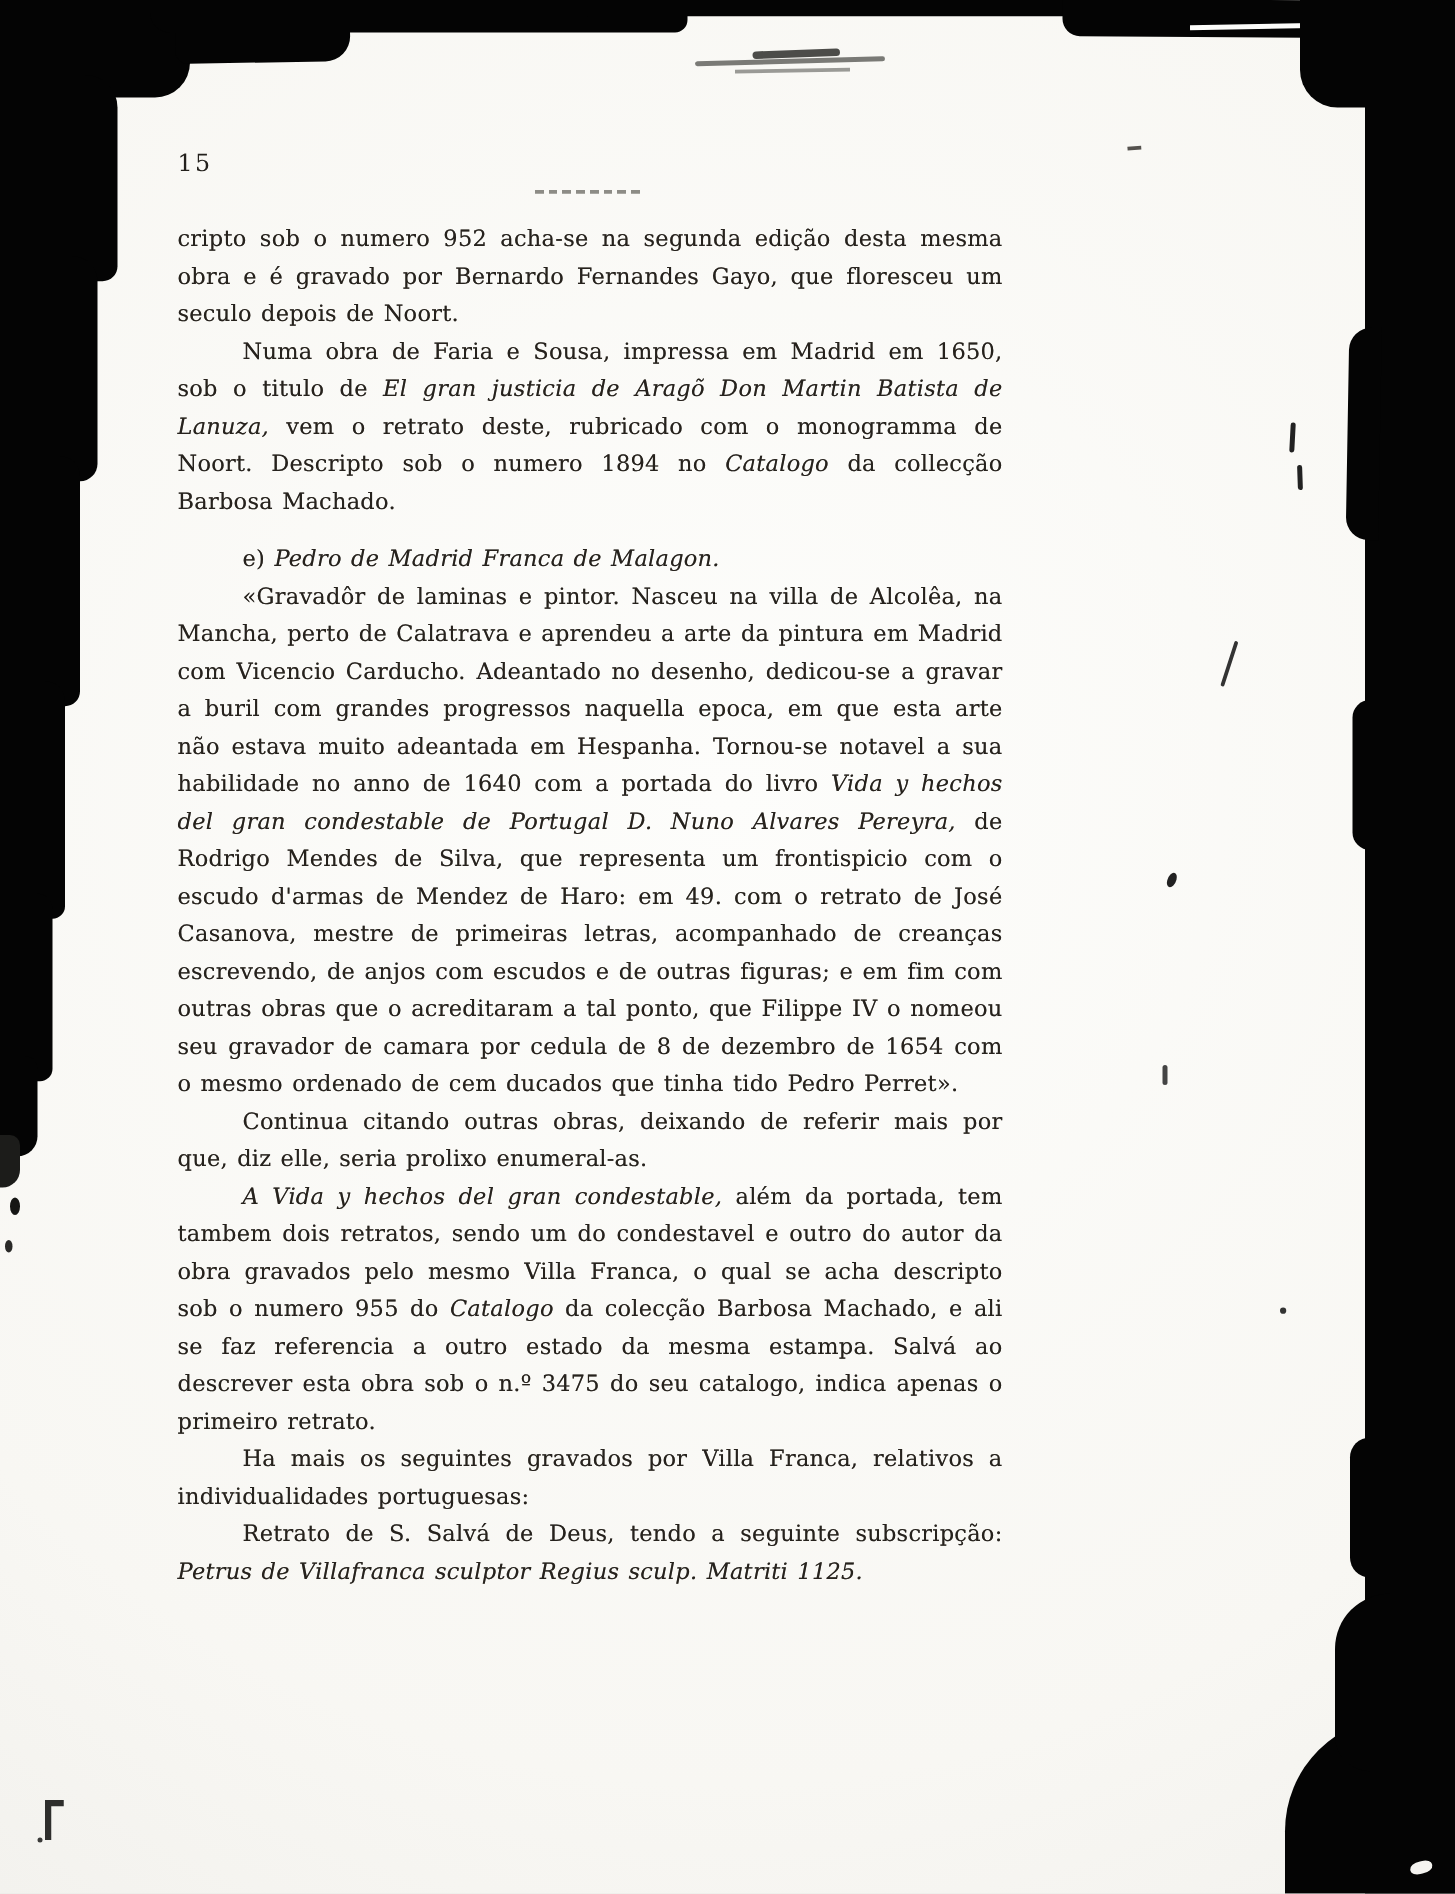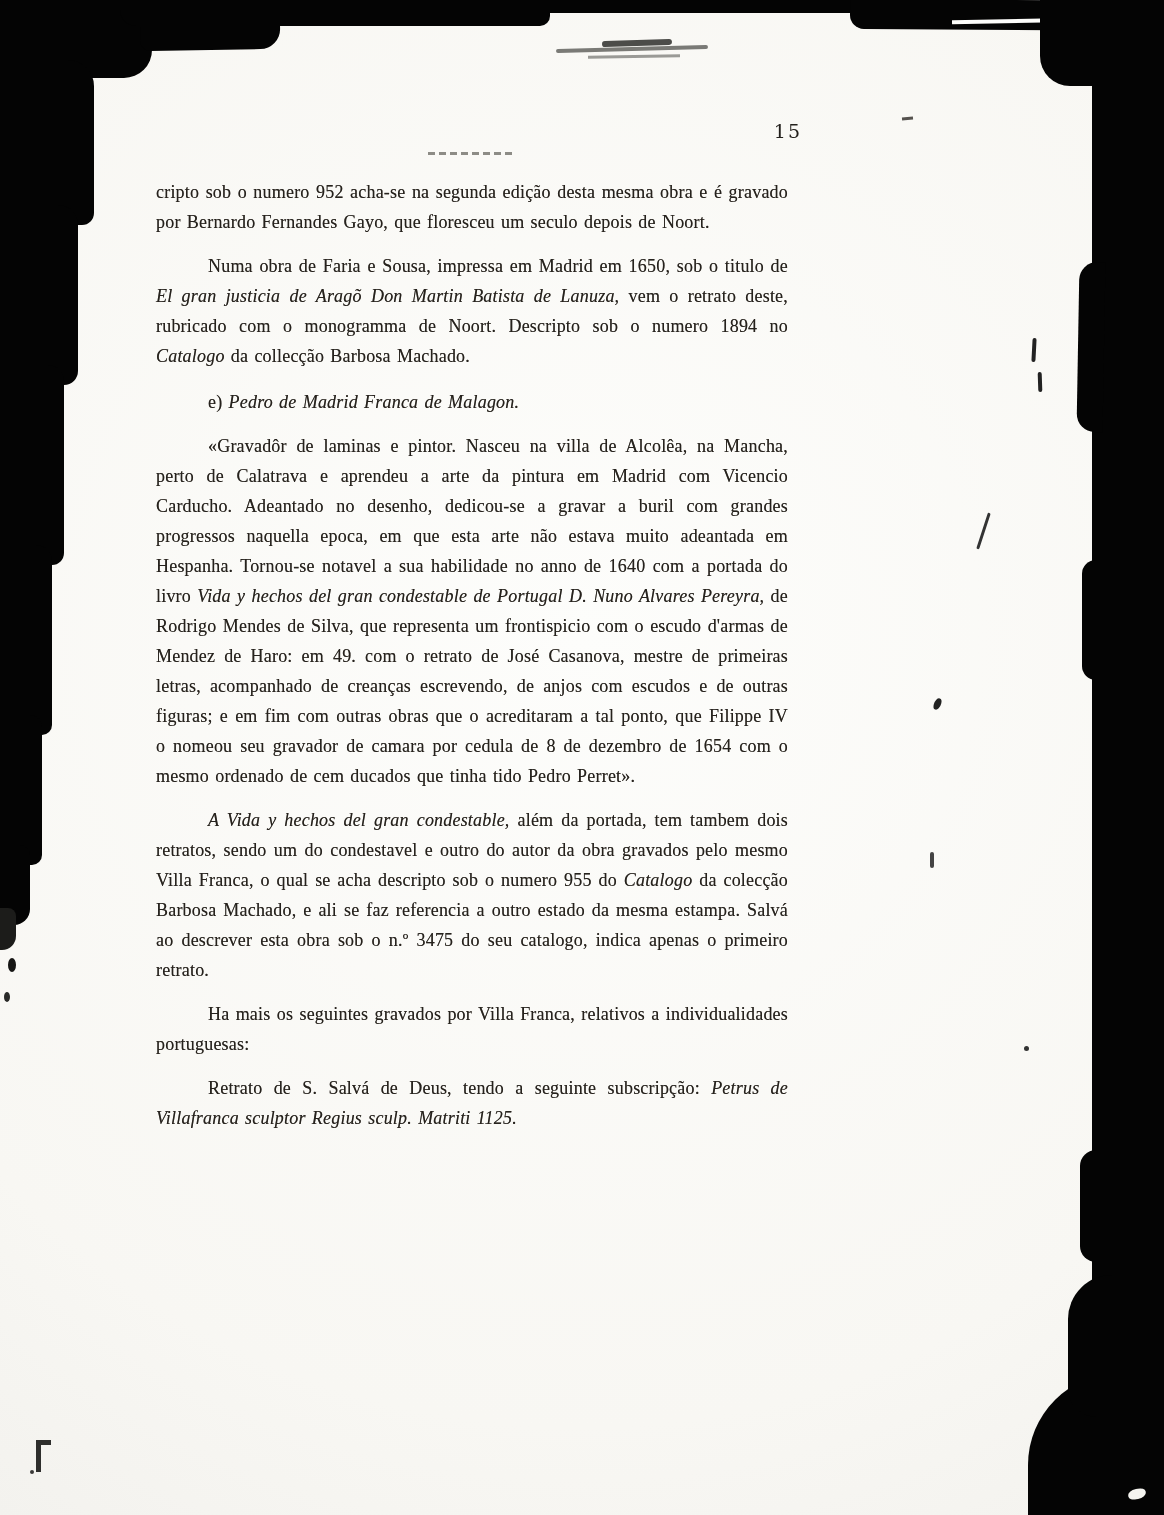--- a/index.html
+++ b/index.html
@@ -52,32 +52,32 @@
   .a-f1{left:1032px;top:338px;width:4px;height:24px;border-radius:2px;transform:rotate(3deg);background:#222;}
   .a-f2{left:1038px;top:372px;width:4px;height:20px;border-radius:2px;transform:rotate(-2deg);background:#222;}
   .a-f3{left:982px;top:512px;width:3px;height:38px;border-radius:2px;transform:rotate(18deg);background:#333;}
   .a-f4{left:934px;top:698px;width:7px;height:12px;border-radius:60% 40% 60% 40%;transform:rotate(15deg);background:#222;}
   .a-f5{left:930px;top:852px;width:4px;height:16px;border-radius:2px;background:#444;}
   .a-f6{left:1024px;top:1046px;width:5px;height:5px;border-radius:50%;background:#333;}
   .a-f7{left:902px;top:117px;width:11px;height:3px;background:#55524e;transform:rotate(-4deg);}
   
   .content{position:absolute;left:142px;top:120px;width:660px;}
   .pagenum{
-    text-align:right;font-size:19px;letter-spacing:2px;color:#23201c;
+    text-align:left;font-size:19px;letter-spacing:2px;color:#23201c;
   }
   .pagenum-rule{
     width:88px;height:3px;margin:10px auto 22px;
     background:repeating-linear-gradient(90deg,#8d8c86 0 7px,transparent 7px 11px);
   }
   .textblock{
     font-size:18px;line-height:30px;text-align:justify;
     color:#26221d;letter-spacing:.2px;word-spacing:1.5px;
     text-shadow:0 0 .5px rgba(42,36,30,.55);
   }
-  .para{margin:14px;font-family:Liberation Serif, serif;}
+  .para{margin:0;}
   .para.ind{text-indent:52px;}
   .para.gap{margin-top:16px;}
   .it{font-style:italic;}
 </style>
 </head>
 <body>
 
 <div class="page">
 
   <div>
@@ -120,19 +120,20 @@
   </div>
 
   <main class="content">
     <div class="pagenum">15</div>
     <div class="pagenum-rule"></div>
     <div class="textblock">
         <p class="para"><span>cripto sob o numero 952 acha-se na segunda edição desta mesma obra e é gravado por Bernardo Fernandes Gayo, que floresceu um seculo depois de Noort.</span></p>
         <p class="para ind"><span>Numa obra de Faria e Sousa, impressa em Madrid em 1650, sob o titulo de </span><span class="it">El gran justicia de Aragõ Don Martin Batista de Lanuza,</span><span> vem o retrato deste, rubricado com o monogramma de Noort. Descripto sob o numero 1894 no </span><span class="it">Catalogo</span><span> da collecção Barbosa Machado.</span></p>
         <p class="para ind gap"><span>e) </span><span class="it">Pedro de Madrid Franca de Malagon.</span></p>
         <p class="para ind"><span>«Gravadôr de laminas e pintor. Nasceu na villa de Alcolêa, na Mancha, perto de Calatrava e aprendeu a arte da pintura em Madrid com Vicencio Carducho. Adeantado no desenho, dedicou-se a gravar a buril com grandes progressos naquella epoca, em que esta arte não estava muito adeantada em Hespanha. Tornou-se notavel a sua habilidade no anno de 1640 com a portada do livro </span><span class="it">Vida y hechos del gran condestable de Portugal D. Nuno Alvares Pereyra,</span><span> de Rodrigo Mendes de Silva, que representa um frontispicio com o escudo d'armas de Mendez de Haro: em 49. com o retrato de José Casanova, mestre de primeiras letras, acompanhado de creanças escrevendo, de anjos com escudos e de outras figuras; e em fim com outras obras que o acreditaram a tal ponto, que Filippe IV o nomeou seu gravador de camara por cedula de 8 de dezembro de 1654 com o mesmo ordenado de cem ducados que tinha tido Pedro Perret».</span></p>
+        <p class="para ind"><span>Continua citando outras obras, deixando de referir mais por que, diz elle, seria prolixo enumeral-as.</span></p>
         <p class="para ind"><span class="it">A Vida y hechos del gran condestable,</span><span> além da portada, tem tambem dois retratos, sendo um do condestavel e outro do autor da obra gravados pelo mesmo Villa Franca, o qual se acha descripto sob o numero 955 do </span><span class="it">Catalogo</span><span> da colecção Barbosa Machado, e ali se faz referencia a outro estado da mesma estampa. Salvá ao descrever esta obra sob o n.º 3475 do seu catalogo, indica apenas o primeiro retrato.</span></p>
         <p class="para ind"><span>Ha mais os seguintes gravados por Villa Franca, relativos a individualidades portuguesas:</span></p>
         <p class="para ind"><span>Retrato de S. Salvá de Deus, tendo a seguinte subscripção: </span><span class="it">Petrus de Villafranca sculptor Regius sculp. Matriti 1125.</span></p>
       </div>
   </main>
 
 </div>
 
 </body></html>

